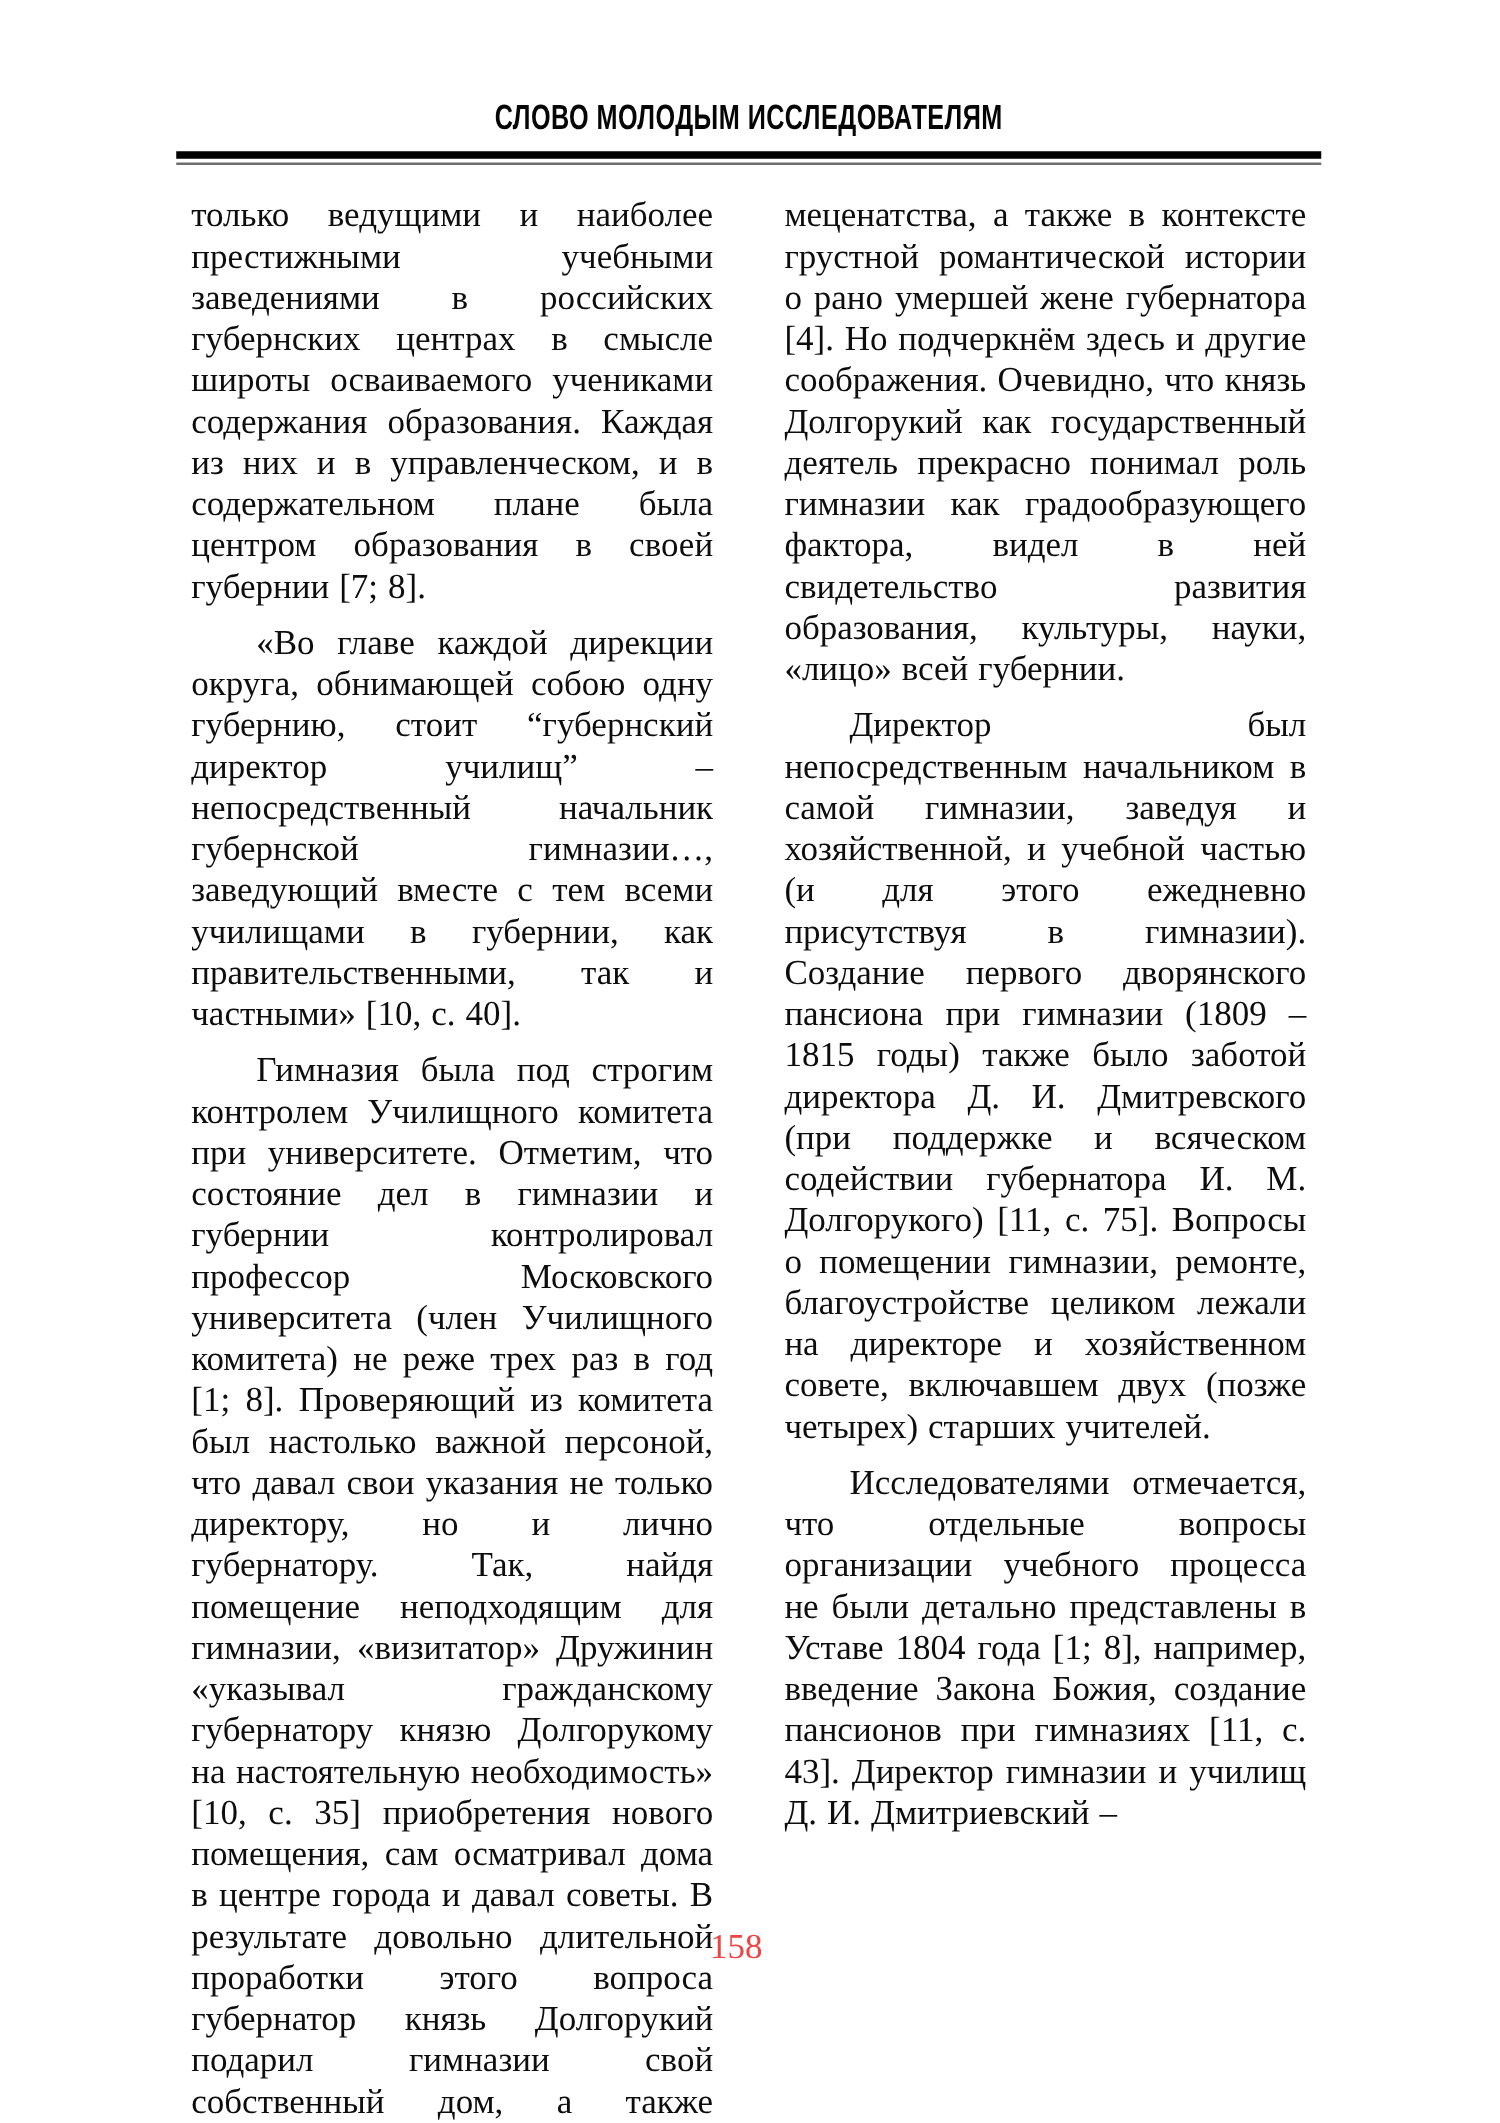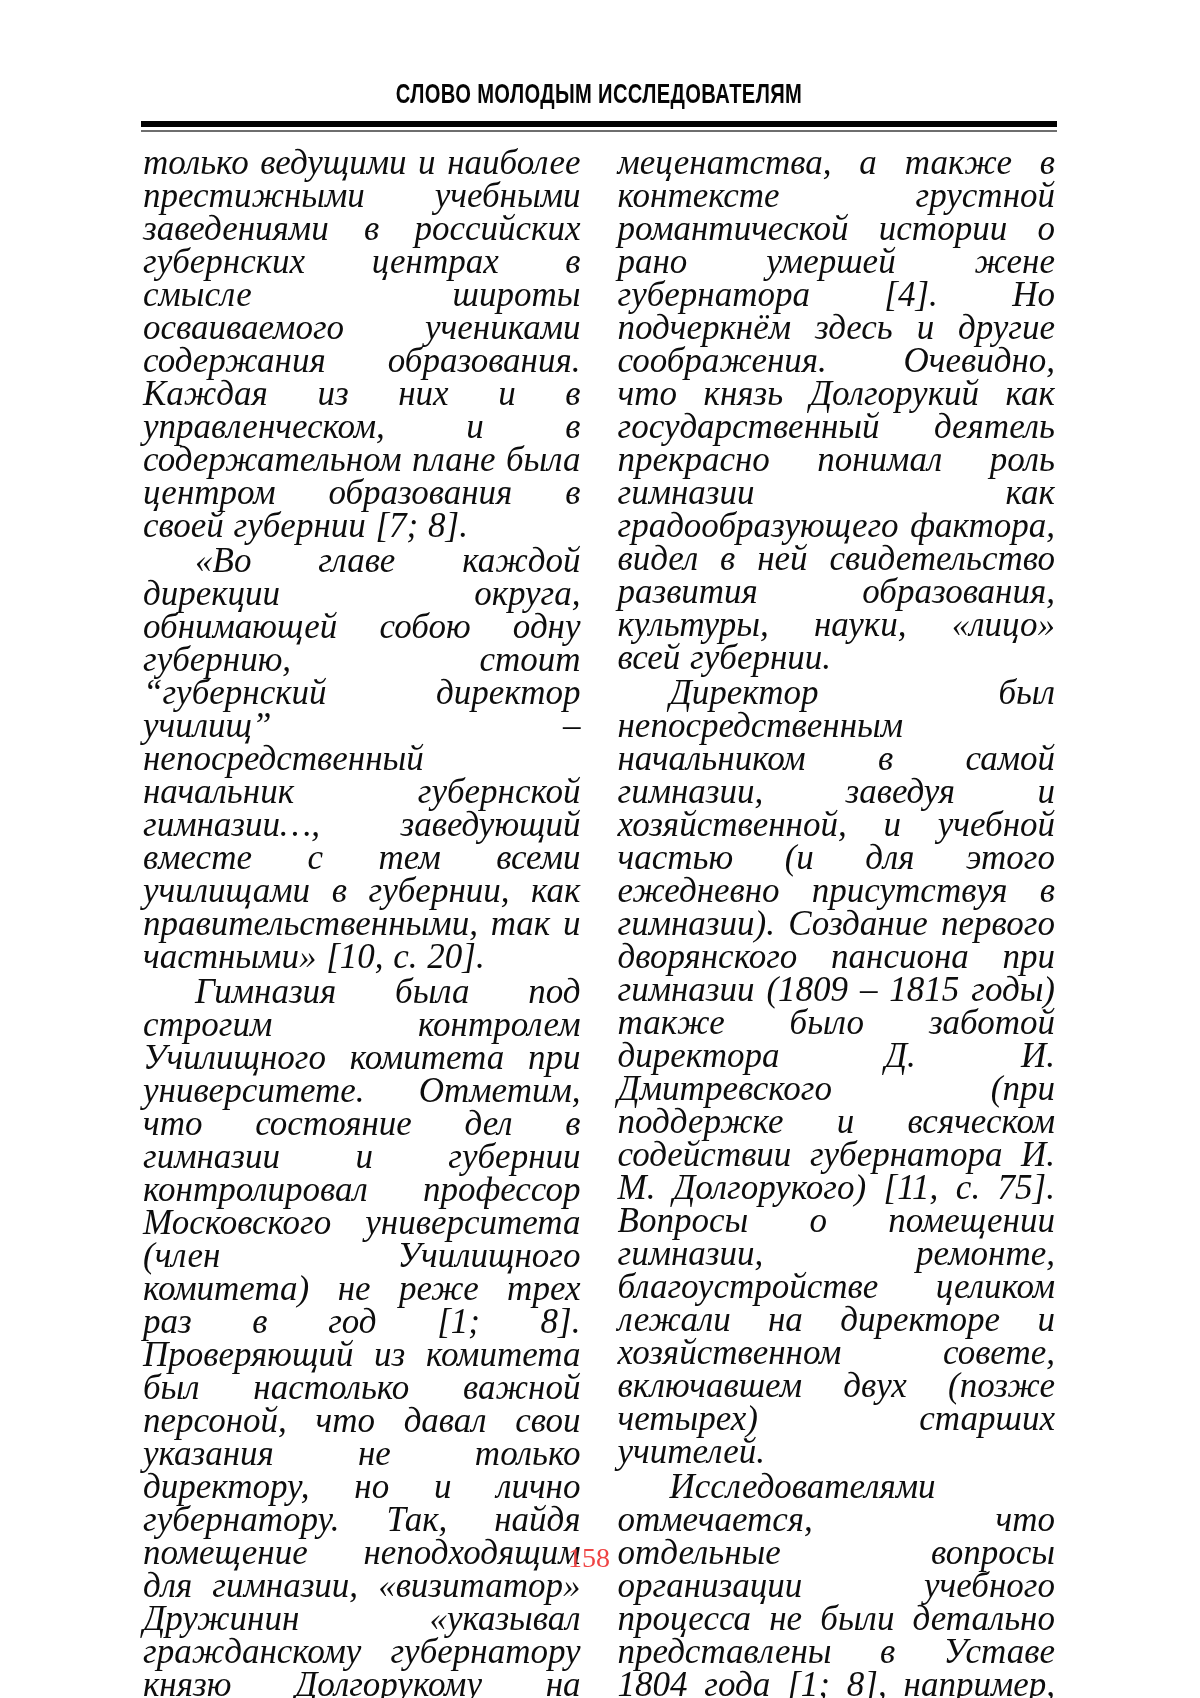--- a/index.html
+++ b/index.html
@@ -55,27 +55,26 @@
   .columns {
     display: flex;
     gap: 33px;
     margin-top: 12px;
   }
   .col {
     flex: 1 1 0;
     min-width: 0;
   }
   .col p {
-    margin: 2px;
-    font-size: 35px;
+    margin: 12px;
+    font-size: 28px;
     line-height: 33px;
     text-align: justify;
     text-indent: 52px;
     word-spacing: 1px;
-    font-style: italic;
   }
   .col p.no-indent {
     text-indent: 0;
   }
   .page-number {
     position: absolute;
     left: 131px;
     width: 916px;
     top: 1542px;
     text-align: center;
@@ -94,21 +93,21 @@
 
     <div class="header-rule">
       <div class="rule-thick"></div>
       <div class="rule-thin"></div>
     </div>
 
     <div class="columns">
 
       <section class="col">
         <p class="no-indent">только ведущими и наиболее престижными учебными заведениями в российских губернских центрах в смысле широты осваиваемого учениками содержания образования. Каждая из них и в управленческом, и в содержательном плане была центром образования в своей губернии [7; 8].</p>
-        <p>«Во главе каждой дирекции округа, обнимающей собою одну губернию, стоит “губернский директор училищ” – непосредственный начальник губернской гимназии…, заведующий вместе с тем всеми училищами в губернии, как правительственными, так и частными» [10, с. 20].</p>
+        <p>«Во главе каждой дирекции округа, обнимающей собою одну губернию, стоит “губернский директор училищ” – непосредственный начальник губернской гимназии…, заведующий вместе с тем всеми училищами в губернии, как правительственными, так и частными» [10, с. 40].</p>
         <p>Гимназия была под строгим контролем Училищного комитета при университете. Отметим, что состояние дел в гимназии и губернии контролировал профессор Московского университета (член Училищного комитета) не реже трех раз в год [1; 8]. Проверяющий из комитета был настолько важной персоной, что давал свои указания не только директору, но и лично губернатору. Так, найдя помещение неподходящим для гимназии, «визитатор» Дружинин «указывал гражданскому губернатору князю Долгорукому на настоятельную необходимость» [10, с. 35] приобретения нового помещения, сам осматривал дома в центре города и давал советы. В результате довольно длительной проработки этого вопроса губернатор князь Долгорукий подарил гимназии свой собственный дом, а также библиотеку.</p>
 
       </section>
 
       <section class="col">
         <p class="no-indent">меценатства, а также в контексте грустной романтической истории о рано умершей жене губернатора [4]. Но подчеркнём здесь и другие соображения. Очевидно, что князь Долгорукий как государственный деятель прекрасно понимал роль гимназии как градообразующего фактора, видел в ней свидетельство развития образования, культуры, науки, «лицо» всей губернии.</p>
         <p>Директор был непосредственным начальником в самой гимназии, заведуя и хозяйственной, и учебной частью (и для этого ежедневно присутствуя в гимназии). Создание первого дворянского пансиона при гимназии (1809 – 1815 годы) также было заботой директора Д. И. Дмитревского (при поддержке и всяческом содействии губернатора И. М. Долгорукого) [11, с. 75]. Вопросы о помещении гимназии, ремонте, благоустройстве целиком лежали на директоре и хозяйственном совете, включавшем двух (позже четырех) старших учителей.</p>
         <p>Исследователями отмечается, что отдельные вопросы организации учебного процесса не были детально представлены в Уставе 1804 года [1; 8], например, введение Закона Божия, создание пансионов при гимназиях [11, с. 43]. Директор гимназии и училищ Д. И. Дмитриевский –</p>
       </section>
 

